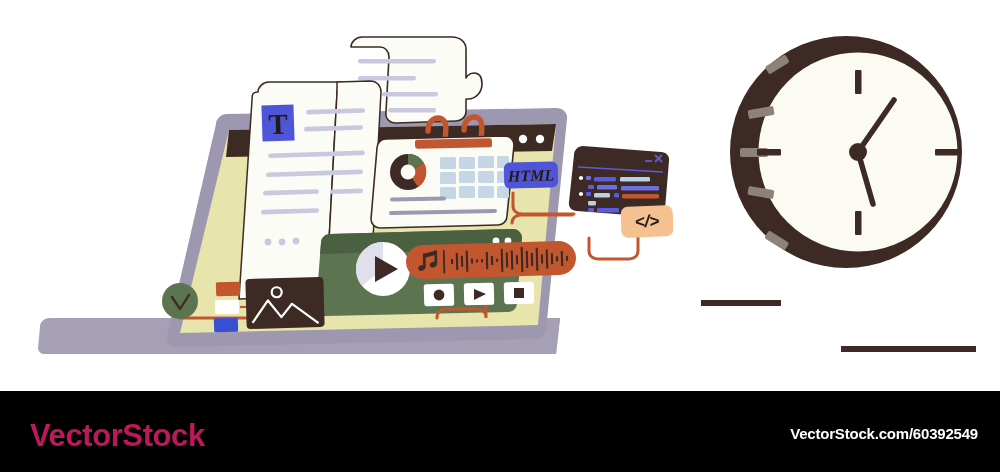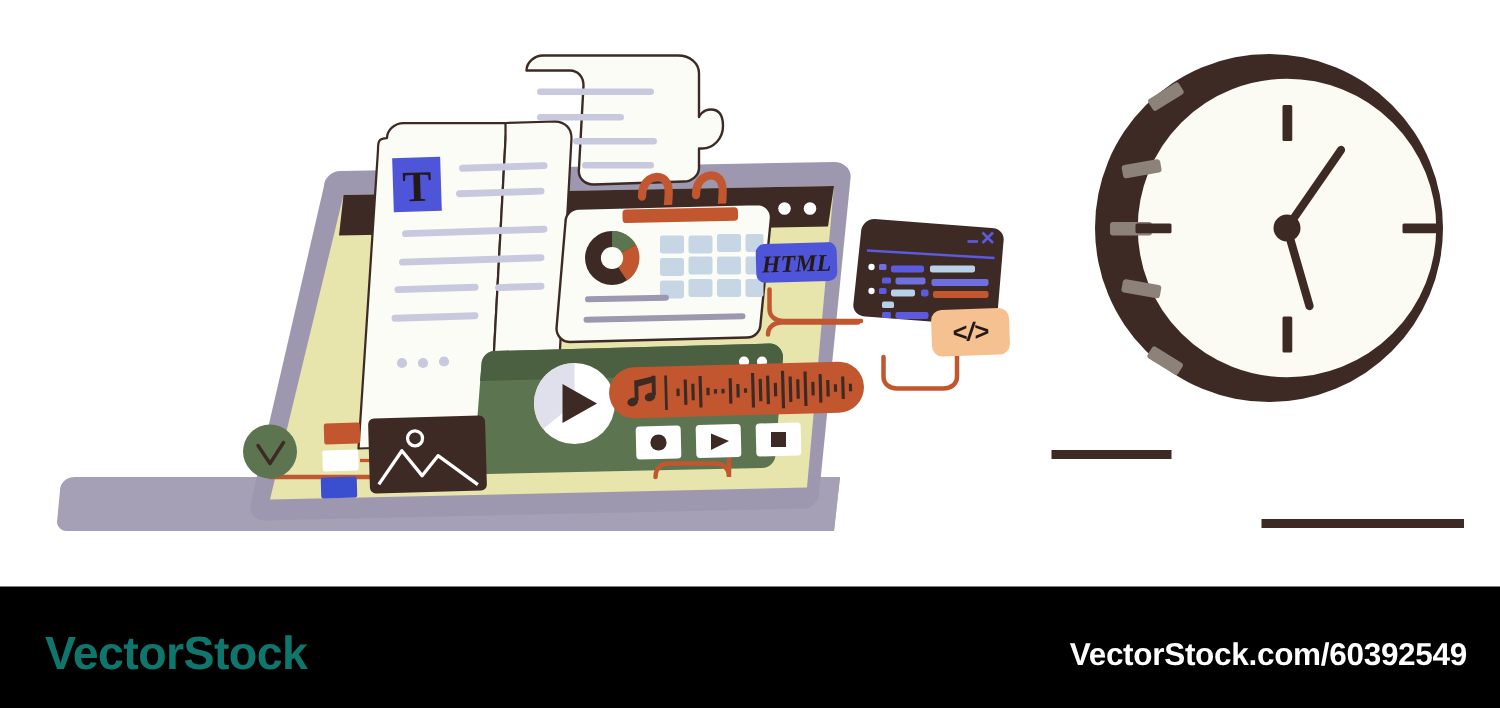--- a/index.html
+++ b/index.html
@@ -11,27 +11,27 @@
   #stage { position:relative; width:1000px; height:472px; background:#ffffff; }
 
   
   .footer-bar {
     position:absolute; left:0; top:391px; width:1000px; height:81px;
     background:#000000;
   }
   .brand-word {
     position:absolute; left:30px; top:418px;
     font-family:"Liberation Sans", sans-serif;
-    font-size:31px; font-weight:700; color:#0f766e;
+    font-size:31px; font-weight:700; color:#be185d;
     letter-spacing:-0.4px;
   }
   .brand-url {
     position:absolute; right:22px; top:425px;
     font-family:"Liberation Sans", sans-serif;
-    font-size:21px; font-weight:700; color:#ffffff;
+    font-size:15px; font-weight:700; color:#ffffff;
     letter-spacing:-0.2px;
   }
 
   
   #art { position:absolute; left:0; top:0; width:1000px; height:391px; }
   #art svg { display:block; }
 </style>
 </head>
 <body>
 

